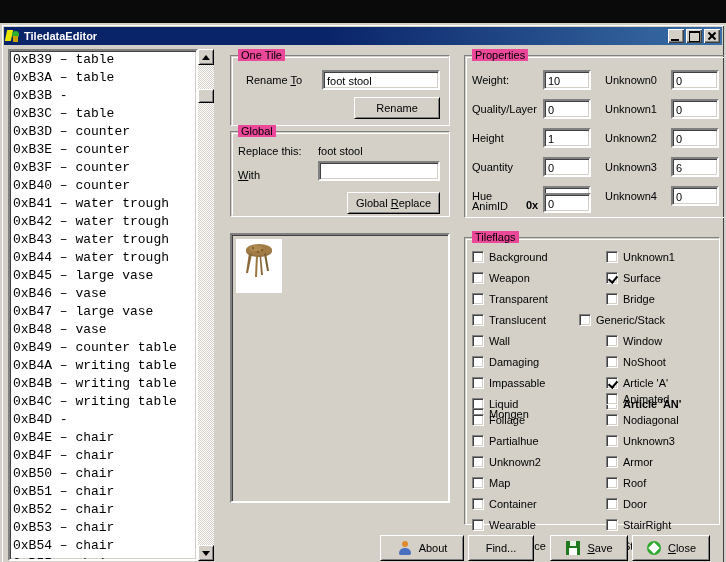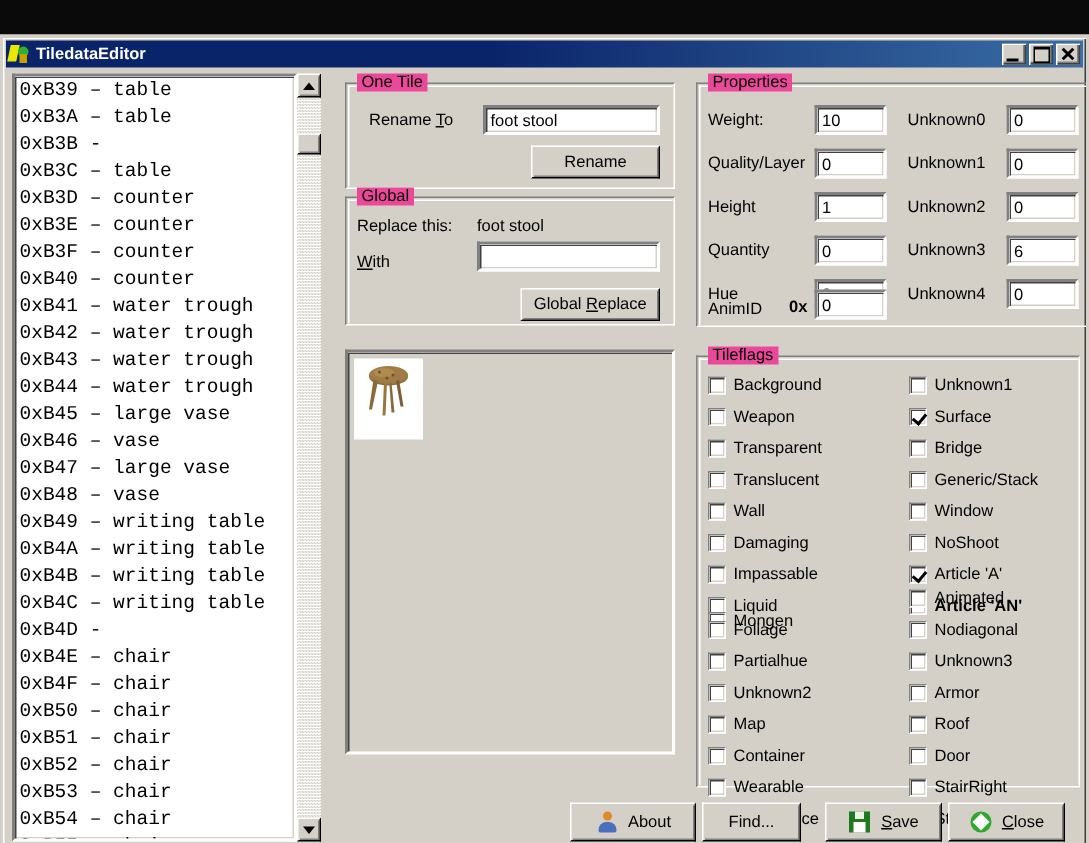--- a/index.html
+++ b/index.html
@@ -192,21 +192,21 @@
         <div class="row">0xB3F – counter</div>
         <div class="row">0xB40 – counter</div>
         <div class="row">0xB41 – water trough</div>
         <div class="row">0xB42 – water trough</div>
         <div class="row">0xB43 – water trough</div>
         <div class="row">0xB44 – water trough</div>
         <div class="row">0xB45 – large vase</div>
         <div class="row">0xB46 – vase</div>
         <div class="row">0xB47 – large vase</div>
         <div class="row">0xB48 – vase</div>
-        <div class="row">0xB49 – writing table</div>
+        <div class="row">0xB49 – counter table</div>
         <div class="row">0xB4A – writing table</div>
         <div class="row">0xB4B – writing table</div>
         <div class="row">0xB4C – writing table</div>
         <div class="row">0xB4D -</div>
         <div class="row">0xB4E – chair</div>
         <div class="row">0xB4F – chair</div>
         <div class="row">0xB50 – chair</div>
         <div class="row">0xB51 – chair</div>
         <div class="row">0xB52 – chair</div>
         <div class="row">0xB53 – chair</div>
@@ -336,21 +336,21 @@
         <span>Unknown1</span>
       </div>
       <div class="cbrow" style="left: 604px; top: 247px;">
         <span class="cbox on"></span>
         <span>Surface</span>
       </div>
       <div class="cbrow" style="left: 604px; top: 268px;">
         <span class="cbox"></span>
         <span>Bridge</span>
       </div>
-      <div class="cbrow" style="left: 604px; top: 289px;">
+      <div class="cbrow" style="left: 577px; top: 289px;">
         <span class="cbox"></span>
         <span>Generic/Stack</span>
       </div>
       <div class="cbrow" style="left: 604px; top: 310px; align-items: flex-end;">
         <span class="cbox"></span>
         <span>Window</span>
       </div>
       <div class="cbrow" style="left: 604px; top: 331px;">
         <span class="cbox"></span>
         <span>NoShoot</span>

